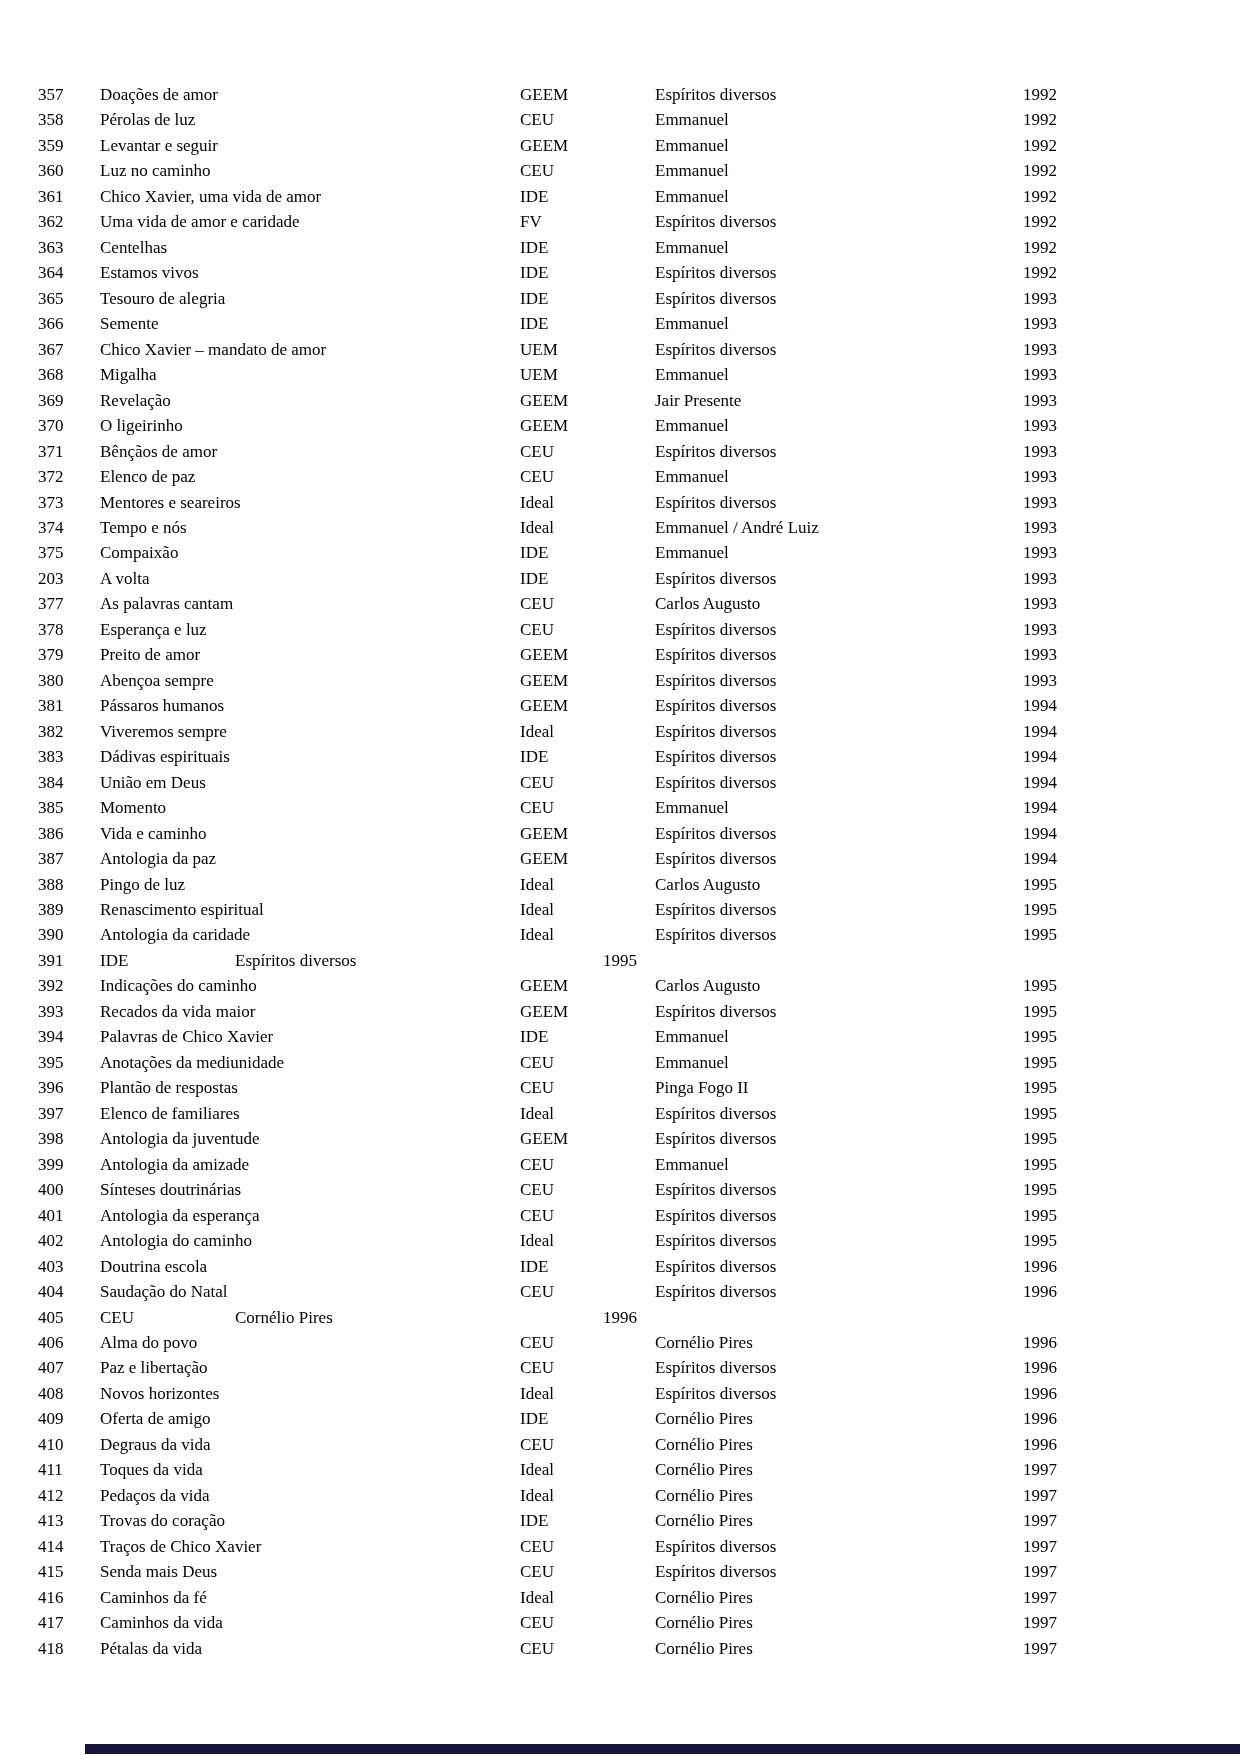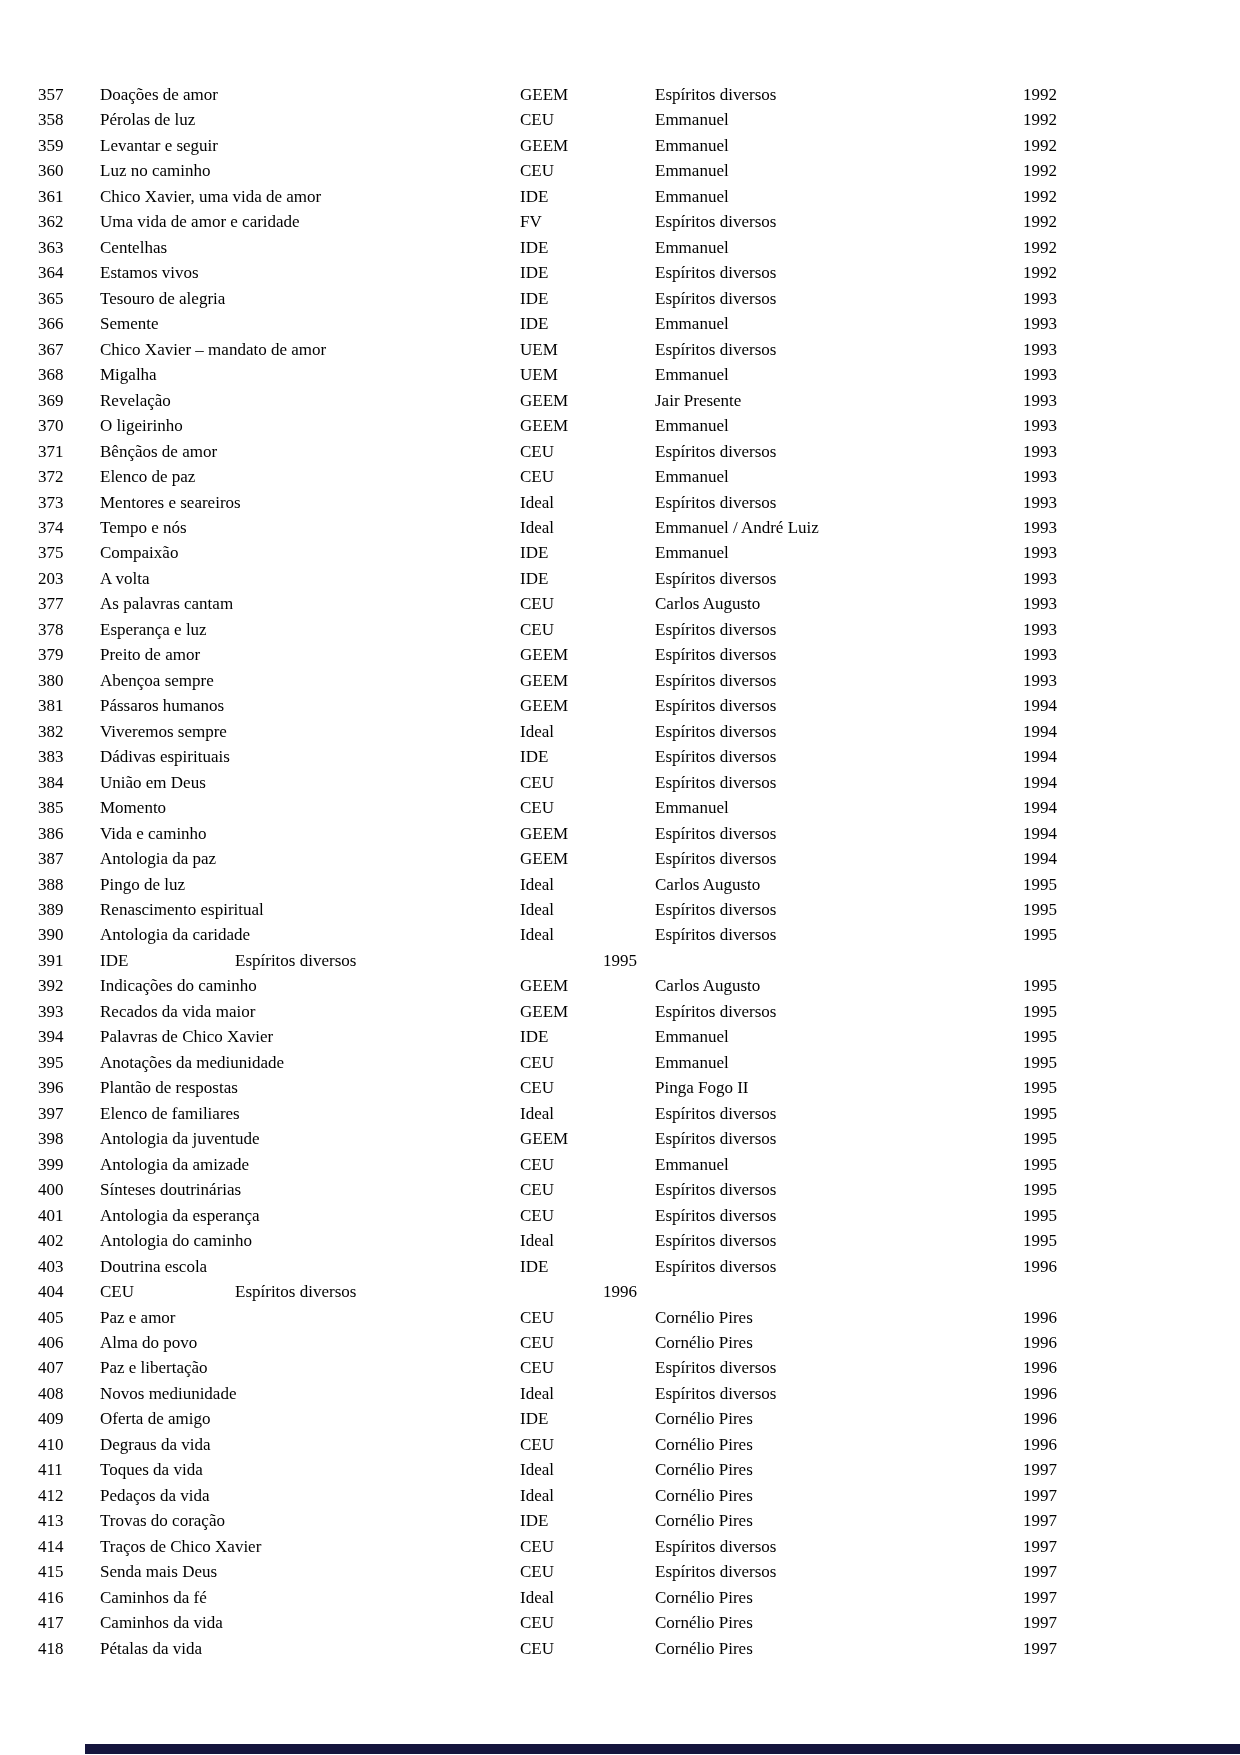--- a/index.html
+++ b/index.html
@@ -418,28 +418,28 @@
   <div class="row">
     <span class="c-num">403</span>
     <span class="c-title">Doutrina escola</span>
     <span class="c-pub">IDE</span>
     <span class="c-author">Espíritos diversos</span>
     <span class="c-year">1996</span>
   </div>
 
   <div class="row">
     <span class="c-num">404</span>
+    <span class="c-title">Saudação do Natal</span>
     <span class="c-pub">CEU</span>
     <span class="c-author">Espíritos diversos</span>
     <span class="c-year">1996</span>
   </div>
 
   <div class="row">
     <span class="c-num">405</span>
-    <span class="c-title">Paz e amor</span>
     <span class="c-pub">CEU</span>
     <span class="c-author">Cornélio Pires</span>
     <span class="c-year">1996</span>
   </div>
 
   <div class="row">
     <span class="c-num">406</span>
     <span class="c-title">Alma do povo</span>
     <span class="c-pub">CEU</span>
     <span class="c-author">Cornélio Pires</span>
@@ -449,21 +449,21 @@
   <div class="row">
     <span class="c-num">407</span>
     <span class="c-title">Paz e libertação</span>
     <span class="c-pub">CEU</span>
     <span class="c-author">Espíritos diversos</span>
     <span class="c-year">1996</span>
   </div>
 
   <div class="row">
     <span class="c-num">408</span>
-    <span class="c-title">Novos mediunidade</span>
+    <span class="c-title">Novos horizontes</span>
     <span class="c-pub">Ideal</span>
     <span class="c-author">Espíritos diversos</span>
     <span class="c-year">1996</span>
   </div>
 
   <div class="row">
     <span class="c-num">409</span>
     <span class="c-title">Oferta de amigo</span>
     <span class="c-pub">IDE</span>
     <span class="c-author">Cornélio Pires</span>

